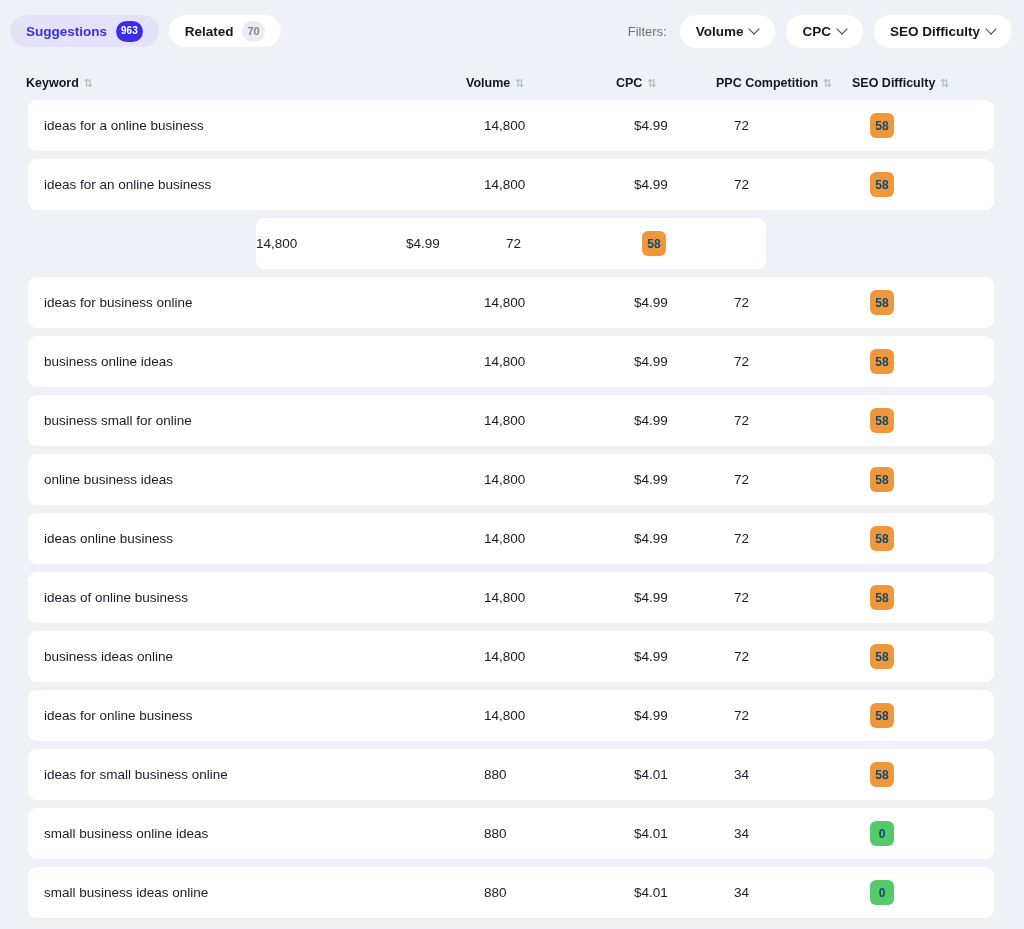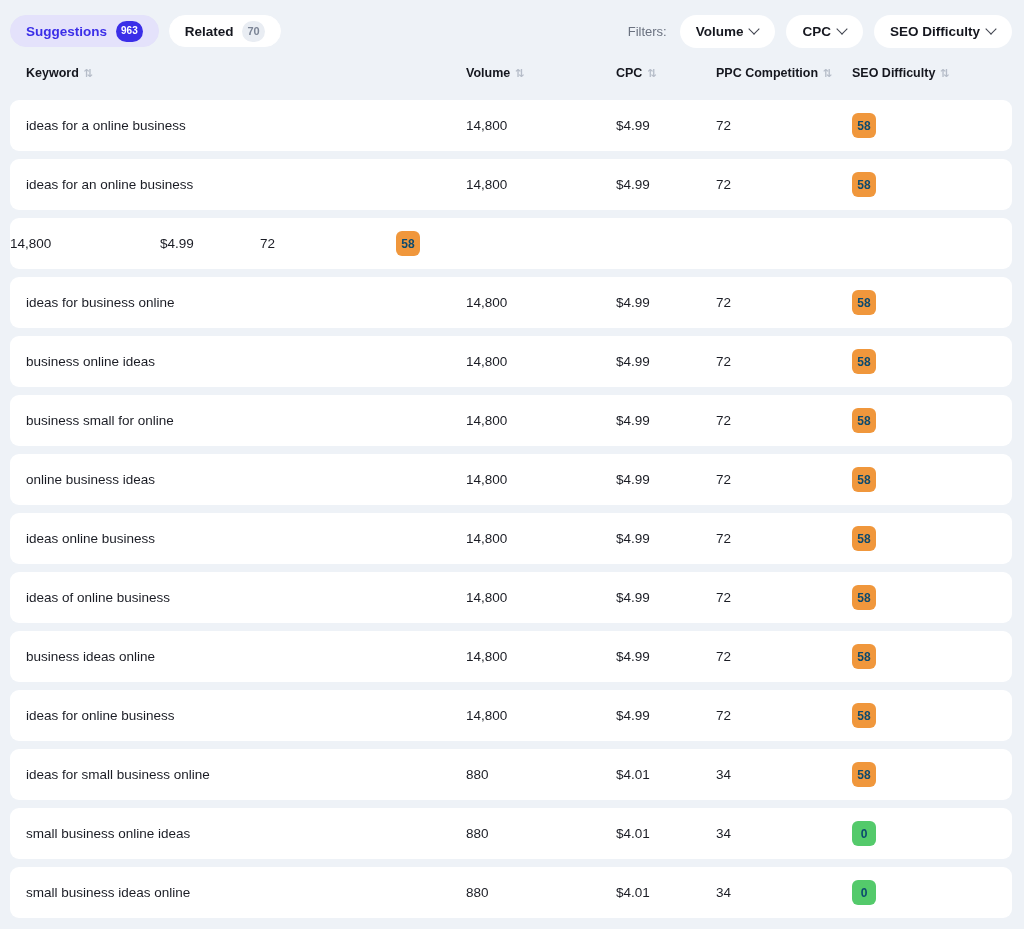--- a/index.html
+++ b/index.html
@@ -118,21 +118,21 @@
     left: 0; top: 0;
     width: 7px; height: 7px;
     border-right: 1.6px solid #40444f;
     border-bottom: 1.6px solid #40444f;
     transform: rotate(45deg);
   }
 
   
   .table-head {
     display: flex;
-    align-items: flex-start;
+    align-items: center;
     height: 34px;
     padding: 0 12px 0 10px;
     margin-top: 4px;
   }
 
   .th {
     font-size: 12.5px;
     font-weight: 700;
     color: #15171f;
     display: flex;
@@ -156,20 +156,21 @@
   .c-cpc        { width: 100px; }
   .c-ppc        { width: 136px; }
   .c-seo        { width: 124px; }
 
   
   .rows {
     padding: 0 12px 0 10px;
     display: flex;
     flex-direction: column;
     gap: 8px;
+    align-items: center;
   }
 
   .row {
     display: flex;
     align-items: center;
     height: 51px;
     background: #ffffff;
     border-radius: 9px;
     cursor: pointer;
   }

